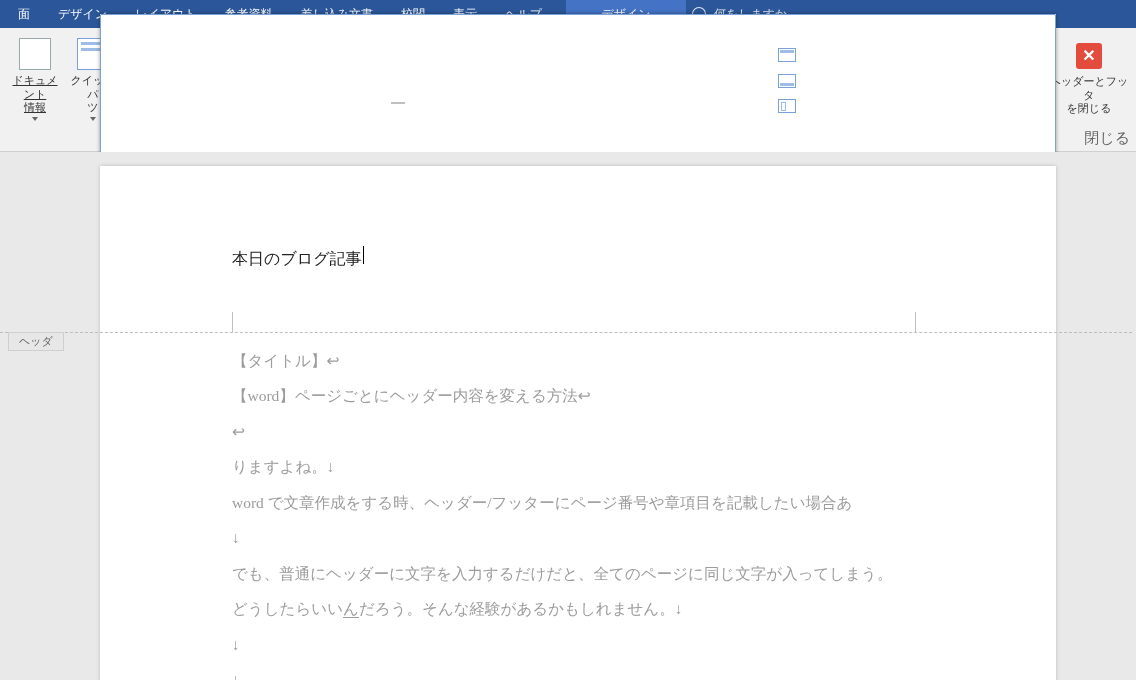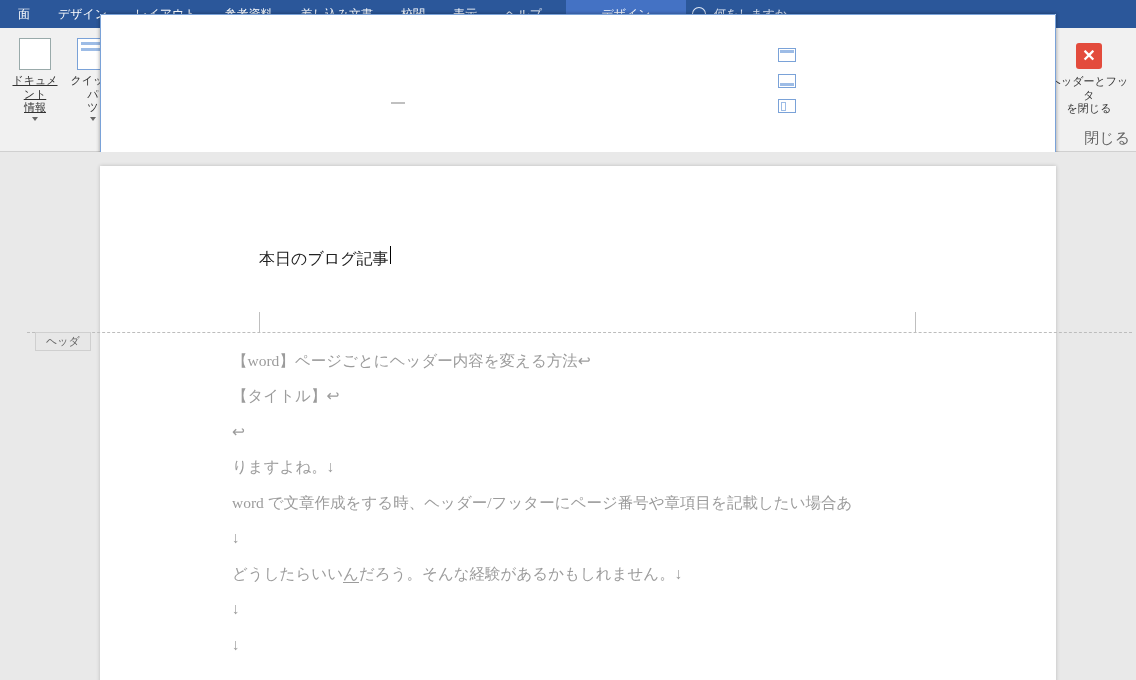--- a/index.html
+++ b/index.html
@@ -179,21 +179,21 @@
     position:absolute; left:0; right:0; top:152px; bottom:0;
     background:#e9e9e9;
   }
   .page{
     position:absolute; left:100px; top:14px;
     width:956px; height:650px;
     background:#fff;
     box-shadow:0 0 4px rgba(0,0,0,0.2);
   }
   .hdr-region{
-    position:absolute; left:0; right:4px; top:0; height:170px;margin-left:27px;
+    position:absolute; left:0; right:4px; top:0; height:170px;
   }
   .hdr-text{
     position:absolute; left:132px; top:80px;
     font-family:"Yu Mincho","MS Mincho",serif;
     font-size:16px; color:#222;
     display:flex; align-items:baseline;
   }
   .cursor{
     display:inline-block; width:1px; height:18px; background:#000;
     margin-left:1px; vertical-align:text-bottom;
@@ -386,26 +386,27 @@
       <div class="hdr-text">
         <span>本日のブログ記事</span>
           <span class="cursor"></span>
       </div>
       <div class="col-guide l"></div>
       <div class="col-guide r"></div>
       <div class="hdr-sep"></div>
       <div class="hdr-tag">ヘッダ</div>
     </div>
     <div class="body-text">
+      <p>【タイトル】↩</p>
       <p>【word】ページごとにヘッダー内容を変える方法↩</p>
-      <p>【タイトル】↩</p>
       <p>↩</p>
       <p>りますよね。↓</p>
       <p>word で文章作成をする時、ヘッダー/フッターにページ番号や章項目を記載したい場合あ</p>
       <p>↓</p>
+      <p>でも、普通にヘッダーに文字を入力するだけだと、全てのページに同じ文字が入ってしまう。</p>
       <p>
         <span>どうしたらいい</span><span class="ud">ん</span><span>だろう。そんな経験があるかもしれません。↓</span>
       </p>
       <p>↓</p>
       <p>↓</p>
 
     </div>
   </div>
 </div>
 

